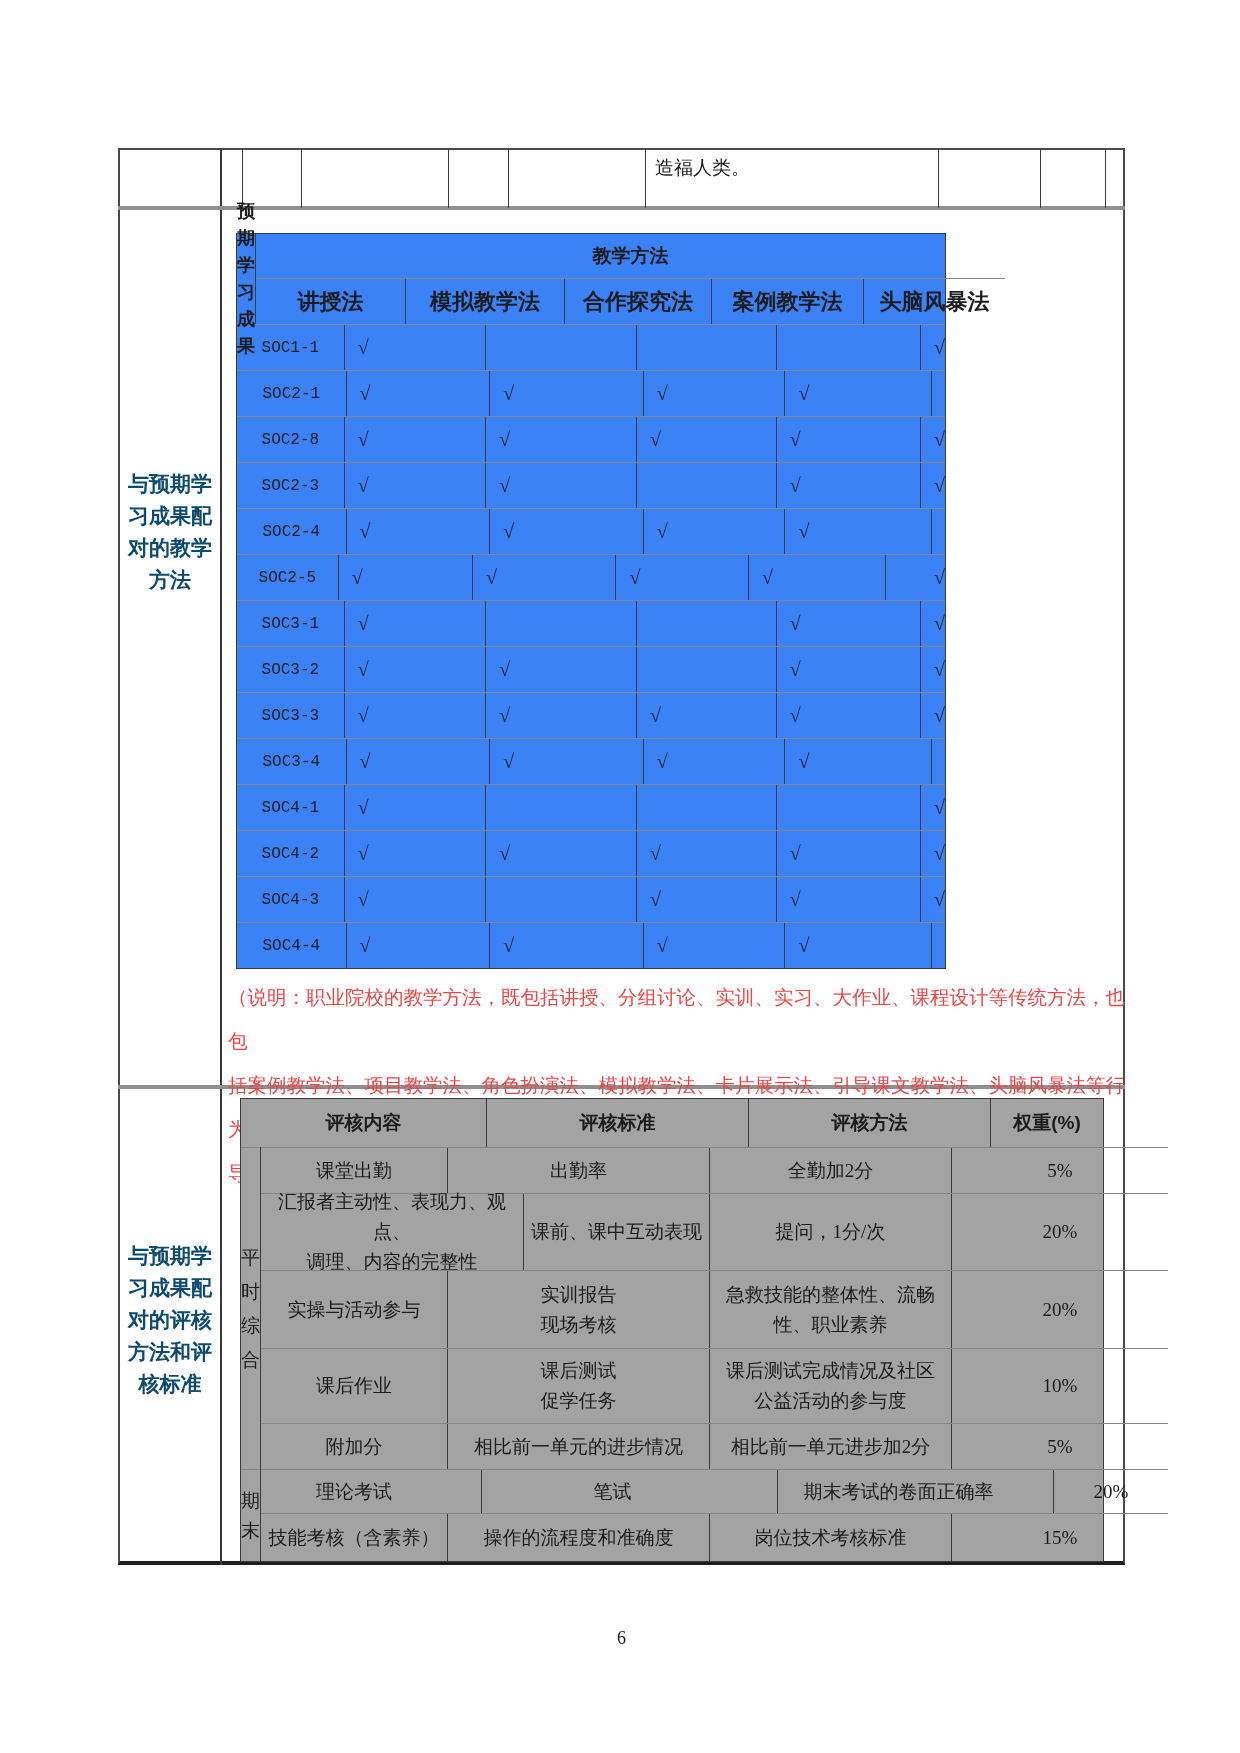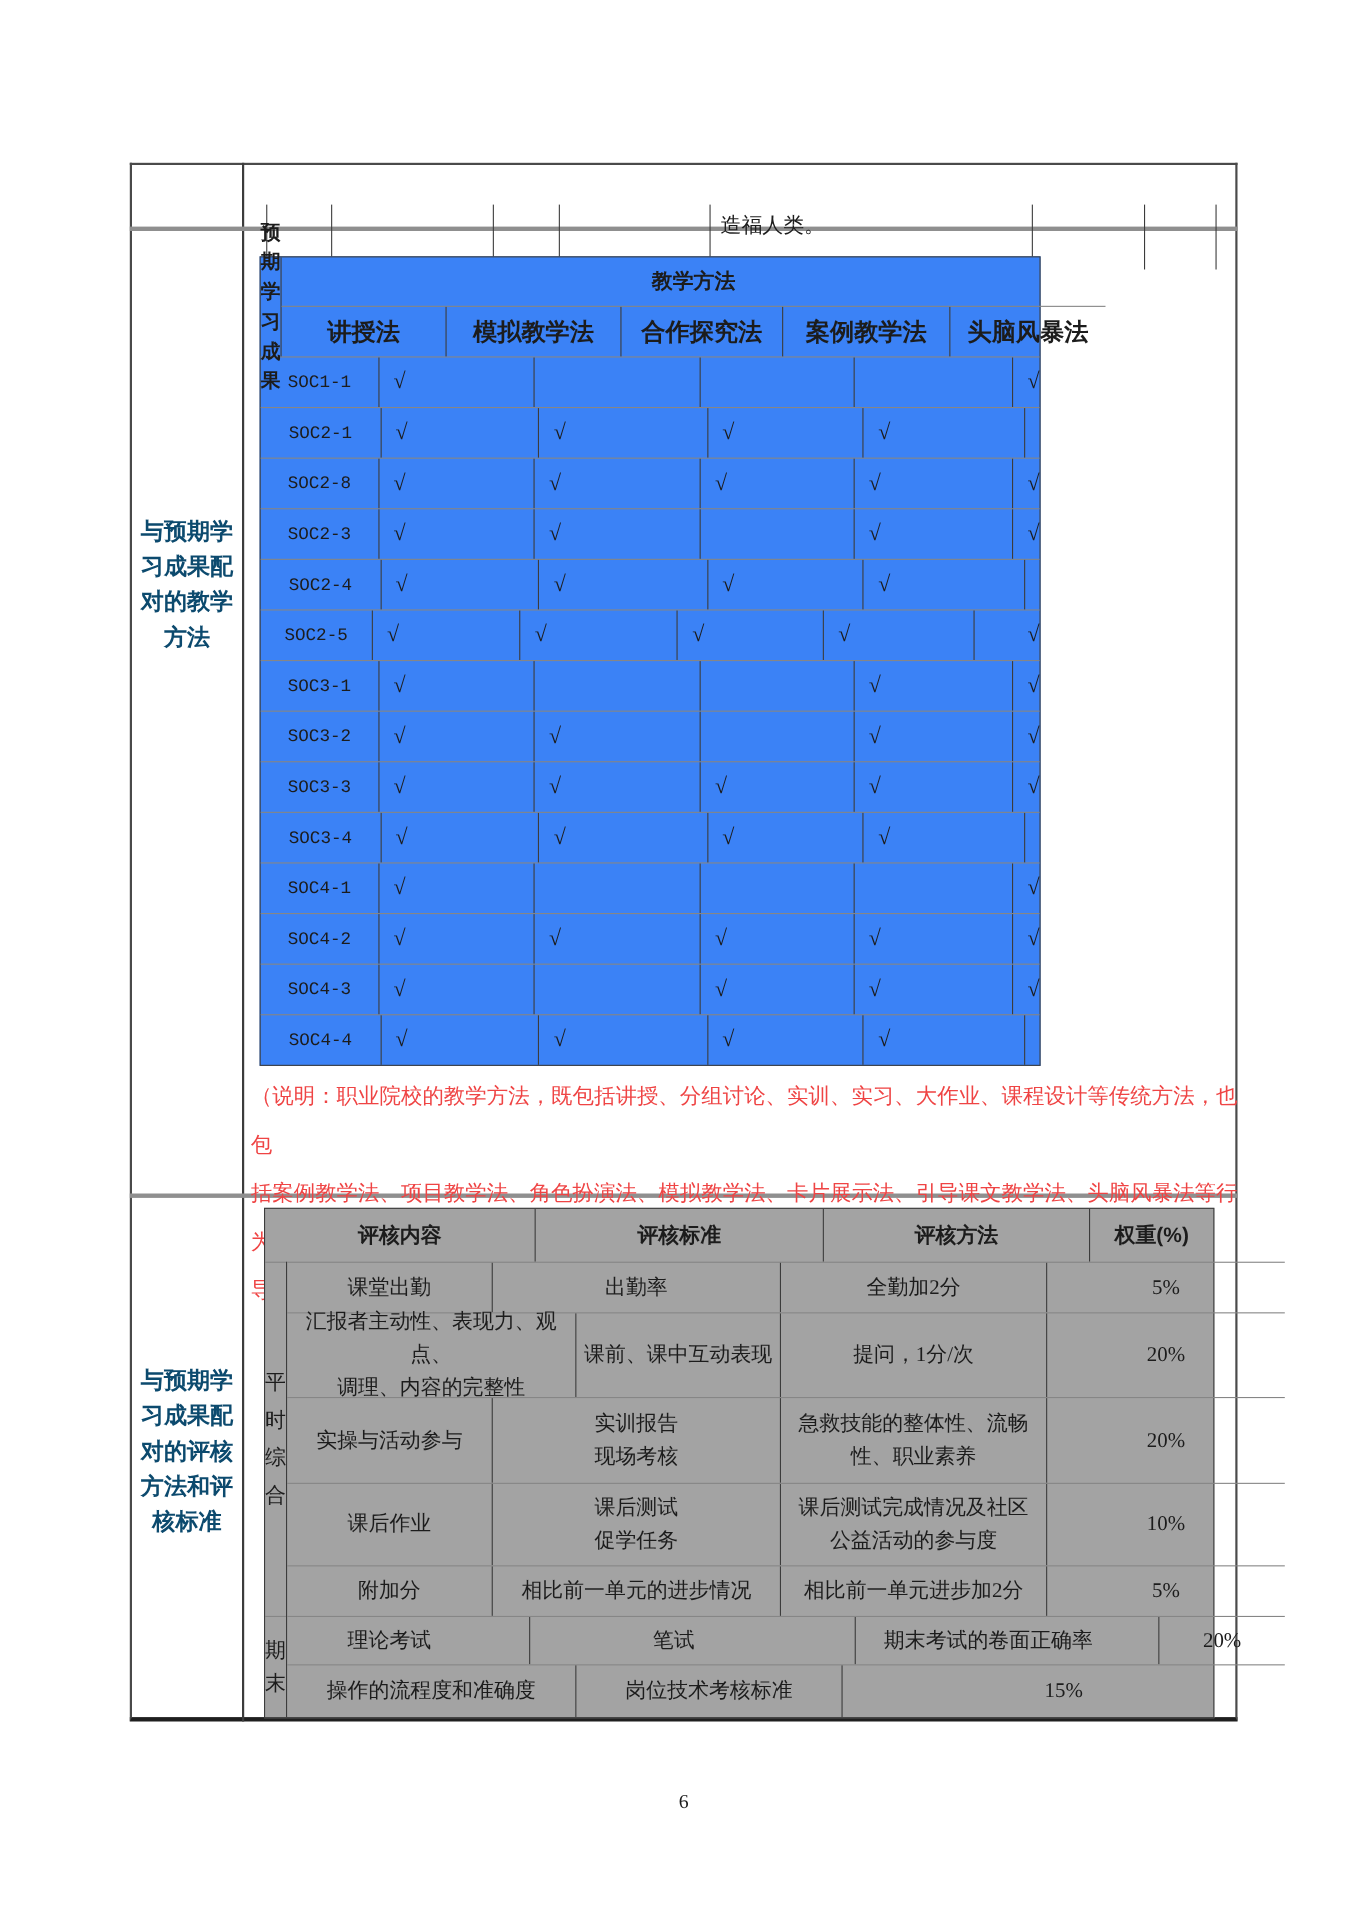--- a/index.html
+++ b/index.html
@@ -9,21 +9,21 @@
   
   .frame{position:absolute;left:118px;top:148px;width:1007px;height:1417px;
          border:2px solid #4a4a4a;border-bottom:4px solid #1f1f1f;box-sizing:border-box;}
   .label-divider{position:absolute;left:220px;top:148px;width:2px;height:1417px;background:#3c3c3c;}
   .thick{position:absolute;left:118px;width:1007px;height:4px;background:#8f8f8f;}
   .thick.d1{top:206px;}
   .thick.d2{top:1085px;}
 
   
   .cont{position:absolute;left:242px;top:149px;width:864px;height:59px;display:flex;
-        border-left:1.5px solid #3c3c3c;border-right:1.5px solid #3c3c3c;box-sizing:border-box;margin-top:37px;}
+        border-left:1.5px solid #3c3c3c;border-right:1.5px solid #3c3c3c;box-sizing:border-box;}
   .cont .cell{border-left:1.5px solid #3c3c3c;box-sizing:border-box;height:100%;}
   .cont .cell:first-child{border-left:none;}
   .cont .txt{font-size:19px;padding:6px 0 0 9px;}
 
   
   .rowlabel{position:absolute;left:118px;width:104px;text-align:center;
             font-family:"Liberation Sans","DejaVu Sans",sans-serif;font-weight:bold;
             font-size:21px;line-height:32px;white-space:pre-line;color:#0c4a6e;}
   .rowlabel.s1{top:468px;}
   .rowlabel.s2{top:1240px;}
@@ -299,20 +299,21 @@
           <div class="c cw2">相比前一单元进步加2分</div>
           <div class="c cw3">5%</div>
         </div>
         <div class="t2row rh5">
           <div class="c cw0">理论考试</div>
           <div class="c cw1">笔试</div>
           <div class="c cw2">期末考试的卷面正确率</div>
           <div class="c cw3">20%</div>
         </div>
         <div class="t2row rh6">
+          <div class="c cw0">技能考核（含素养）</div>
           <div class="c cw1">操作的流程度和准确度</div>
           <div class="c cw2">岗位技术考核标准</div>
           <div class="c cw3">15%</div>
         </div>
       </div>
     </div>
   </div>
 
   <div class="pagenum">6</div>
 

